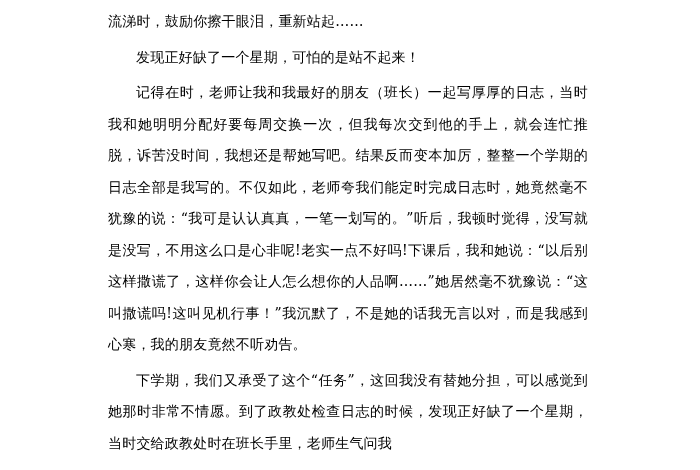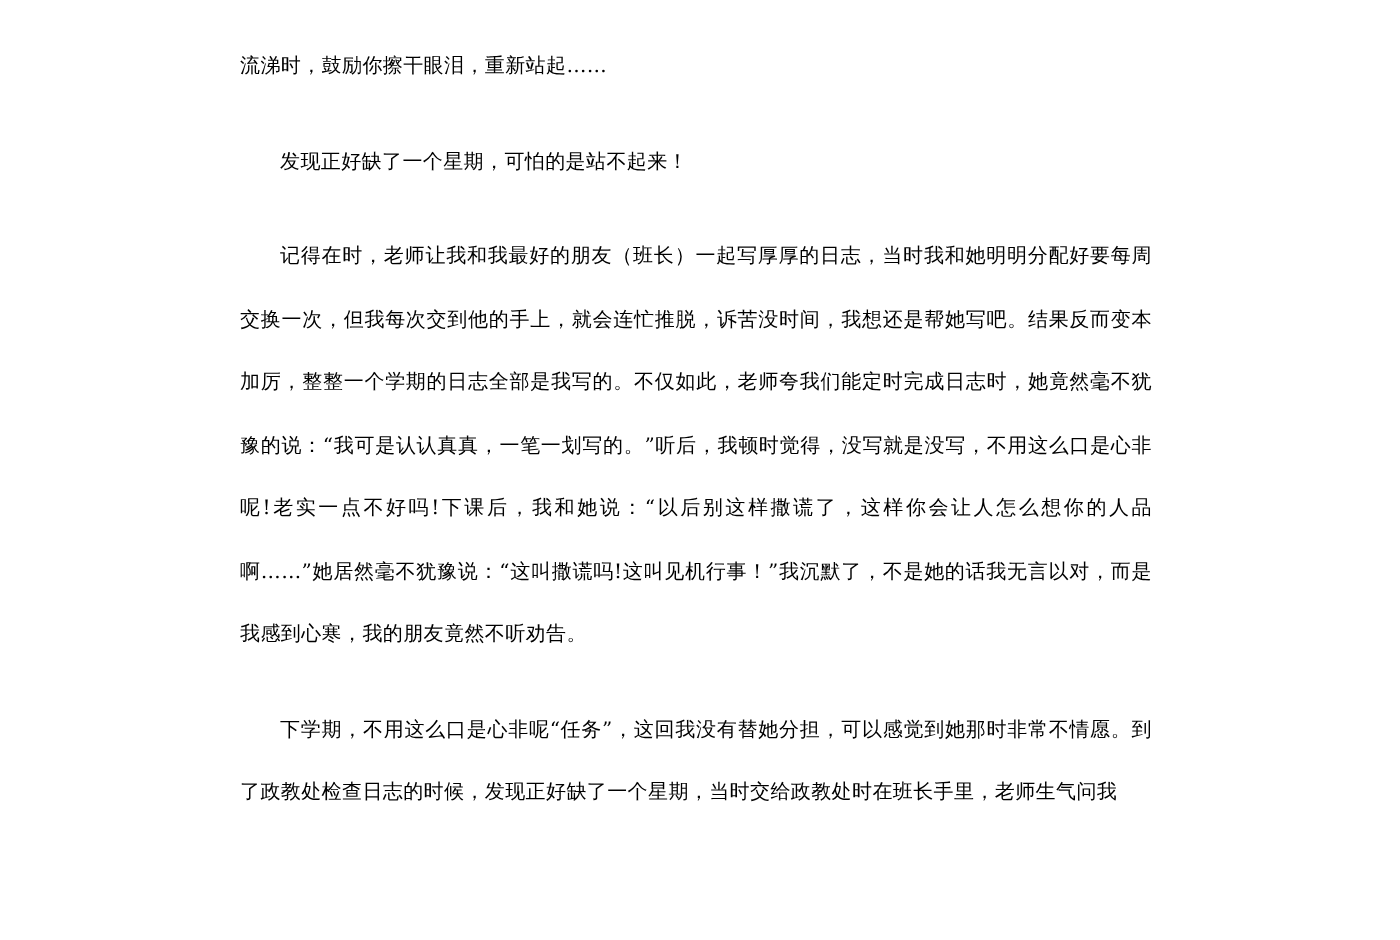--- a/index.html
+++ b/index.html
@@ -19,36 +19,36 @@
     height: 470px;
     background: #ffffff;
     box-sizing: border-box;
     padding: 0 108px 0 104px;
     overflow: hidden;
   }
   .doc-body {
     padding-top: 2px;
   }
   .para {
-    margin: 16px;
+    margin: 4px;
     color: #000000;
-    font-size: 10px;
+    font-size: 14px;
     line-height: 31.5px;
     text-align: justify;
     text-justify: inter-ideograph;
     letter-spacing: 0.2px;
     word-break: break-all;
   }
   .indent {
     text-indent: 2em;
   }
 </style>
 </head>
 <body>
 
 <div class="page">
   <div class="doc-body">
     <p class="para">流涕时，鼓励你擦干眼泪，重新站起……</p>
     <p class="para indent">发现正好缺了一个星期，可怕的是站不起来！</p>
     <p class="para indent">记得在时，老师让我和我最好的朋友（班长）一起写厚厚的日志，当时我和她明明分配好要每周交换一次，但我每次交到他的手上，就会连忙推脱，诉苦没时间，我想还是帮她写吧。结果反而变本加厉，整整一个学期的日志全部是我写的。不仅如此，老师夸我们能定时完成日志时，她竟然毫不犹豫的说：“我可是认认真真，一笔一划写的。”听后，我顿时觉得，没写就是没写，不用这么口是心非呢!老实一点不好吗!下课后，我和她说：“以后别这样撒谎了，这样你会让人怎么想你的人品啊……”她居然毫不犹豫说：“这叫撒谎吗!这叫见机行事！”我沉默了，不是她的话我无言以对，而是我感到心寒，我的朋友竟然不听劝告。</p>
-    <p class="para indent">下学期，不用这么口是心非呢“任务”，这回我没有替她分担，可以感觉到她那时非常不情愿。到了政教处检查日志的时候，发现正好缺了一个星期，当时交给政教处时在班长手里，老师生气问我</p>
+    <p class="para indent">下学期，我们又承受了这个“任务”，这回我没有替她分担，可以感觉到她那时非常不情愿。到了政教处检查日志的时候，发现正好缺了一个星期，当时交给政教处时在班长手里，老师生气问我</p>
   </div>
 </div>
 
 </body></html>

